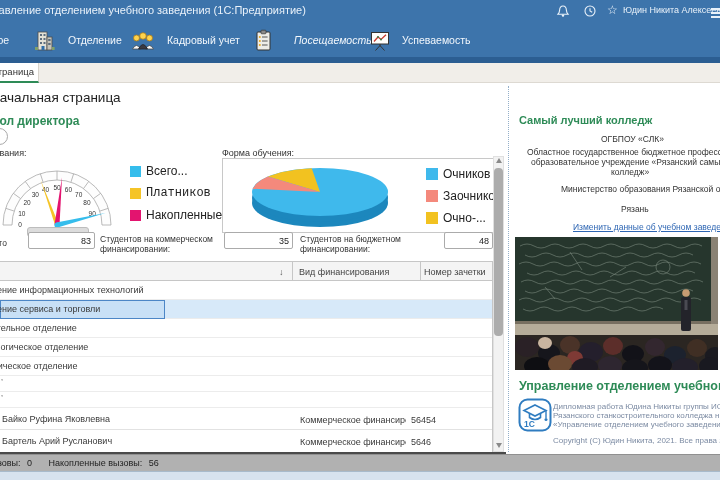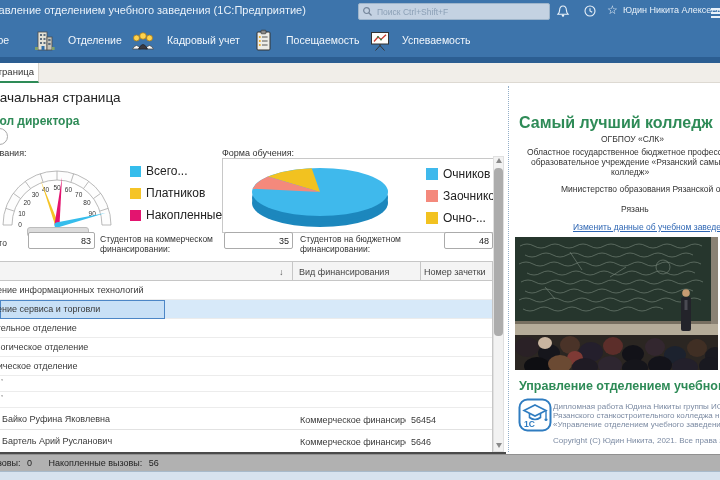--- a/index.html
+++ b/index.html
@@ -73,29 +73,20 @@
              font-size:9px;color:#1E1E1E;padding:3px 0 0 2px;box-sizing:border-box;white-space:nowrap;overflow:hidden;}
   .bottstrip{left:0;top:471px;width:720px;height:9px;background:#D7E2EE;border-top:1px solid #A8BACB;box-sizing:border-box;}
 </style>
 </head>
 <body>
 
 <div class="screen">
 
   <div class="abs titlebar">
     <span class="abs title-text">Управление отделением учебного заведения  (1С:Предприятие)</span>
-    <div class="abs searchbox">
-      <span style="margin:0 2px 0 3px;line-height:0;">
-        <svg width="11" height="11" viewBox="0 0 12 12">
-            <circle cx="5" cy="5" r="3.2" fill="none" stroke="#76879B" stroke-width="1.3"></circle>
-            <line x1="7.6" y1="7.6" x2="10.4" y2="10.4" stroke="#76879B" stroke-width="1.3"></line>
-          </svg>
-      </span>
-      <input type="text" placeholder="Поиск Ctrl+Shift+F" style="">
-    </div>
     <span class="abs" style="left:556px;top:4px;line-height:0;">
       <svg width="14" height="14" viewBox="0 0 14 14">
           <path d="M7,2 C4.8,2 3.7,3.8 3.6,6.2 L3.1,8.6 L1.9,10.2 H12.1 L10.9,8.6 L10.4,6.2 C10.3,3.8 9.2,2 7,2 Z" fill="none" stroke="#EAF2FA" stroke-width="1.1"></path>
           <circle cx="7" cy="11.6" r="1.2" fill="#EAF2FA"></circle>
         </svg>
     </span>
     <span class="abs" style="left:583px;top:4px;line-height:0;">
       <svg width="14" height="14" viewBox="0 0 14 14">
           <circle cx="7" cy="7" r="5" fill="none" stroke="#EAF2FA" stroke-width="1.1"></circle>
           <path d="M7,4.3 V7 L9.2,8.3" fill="none" stroke="#EAF2FA" stroke-width="1.1"></path>
@@ -149,21 +140,21 @@
         <rect x="5" y="3" width="13" height="18" rx="1" fill="#EDEDE8" stroke="#333" stroke-width="1"></rect>
         <rect x="9" y="1.2" width="5" height="3.6" rx="0.8" fill="#8A8A8A" stroke="#333" stroke-width="0.7"></rect>
         <circle cx="7.8" cy="8" r="1" fill="#E7A518"></circle>
         <circle cx="7.8" cy="12" r="1" fill="#E7A518"></circle>
         <circle cx="7.8" cy="16" r="1" fill="#E7A518"></circle>
         <line x1="10" y1="8" x2="15.6" y2="8" stroke="#555" stroke-width="1"></line>
         <line x1="10" y1="12" x2="15.6" y2="12" stroke="#555" stroke-width="1"></line>
         <line x1="10" y1="16" x2="15.6" y2="16" stroke="#555" stroke-width="1"></line>
       </svg>
   </span>
-  <span class="abs navlabel" style="left:286px;">Посещаемость</span>
+  <span class="abs navlabel" style="left:294px;font-style:italic;">Посещаемость</span>
 
   <span class="abs" style="left:368px;top:29px;line-height:0;">
     <svg width="24" height="24" viewBox="0 0 24 24">
         <rect x="3.5" y="3.5" width="17" height="11.5" fill="#FDFDFB" stroke="#333" stroke-width="1"></rect>
         <path d="M6,12.5 L10,8 L13,10.5 L18,5.8" fill="none" stroke="#C93A2E" stroke-width="1.3"></path>
         <circle cx="10" cy="8" r="0.9" fill="#2E7D46"></circle>
         <circle cx="13" cy="10.5" r="0.9" fill="#2E7D46"></circle>
         <line x1="12" y1="15" x2="12" y2="17.5" stroke="#333" stroke-width="1"></line>
         <line x1="12" y1="16.5" x2="7.5" y2="21.5" stroke="#333" stroke-width="1"></line>
         <line x1="12" y1="16.5" x2="16.5" y2="21.5" stroke="#333" stroke-width="1"></line>
@@ -216,21 +207,21 @@
       <polygon points="105.5,55.9 56.4,65.6 57.6,70.4" fill="#35BDEC"></polygon>
       <circle cx="57" cy="68" r="2.6" fill="#35BDEC"></circle>
     </svg>
   </div>
   <div class="abs gauge-base"></div>
 
   <div class="abs legend-item" style="left:130px;top:164px;">
     <span class="legend-sq" style="background:#35BDEC;"></span>
     <span class="legend-txt">Всего...</span>
   </div>
-  <div class="abs legend-item" style="left:130px;top:186px;">
+  <div class="abs legend-item" style="left:130px;top:186px;font-family:Liberation Mono, monospace;">
     <span class="legend-sq" style="background:#F5C427;"></span>
     <span class="legend-txt">Платников</span>
   </div>
   <div class="abs legend-item" style="left:130px;top:208px;">
     <span class="legend-sq" style="background:#E3146F;"></span>
     <span class="legend-txt">Накопленные</span>
   </div>
 
   <div class="abs chart-label" style="left:222px;top:148px;">Форма обучения:</div>
   <div class="abs piebox">
@@ -305,21 +296,21 @@
 
   <div class="abs tbl-right"></div>
   <div class="abs tbl-bottom"></div>
 
   <div class="abs sb-track"></div>
   <div class="abs arr-up"></div>
   <div class="abs sb-thumb"></div>
   <div class="abs arr-dn"></div>
   <div class="abs splitter"></div>
 
-  <div class="abs green-h nowrap" style="left:519px;top:114px;font-size:16px;">Самый лучший колледж</div>
+  <div class="abs green-h nowrap" style="left:519px;top:114px;font-size:11px;">Самый лучший колледж</div>
   <div class="abs rp-txt" style="left:601px;top:134px;">ОГБПОУ «СЛК»</div>
   <div class="abs rp-txt" style="left:527px;top:147px;">Областное государственное бюджетное профессиональное</div>
   <div class="abs rp-txt" style="left:531px;top:157px;">образовательное учреждение «Рязанский самый лучший</div>
   <div class="abs rp-txt" style="left:611px;top:167px;">колледж»</div>
   <div class="abs rp-txt" style="left:561px;top:184px;">Министерство образования Рязанской области</div>
   <div class="abs rp-txt" style="left:621px;top:204px;">Рязань</div>
   <div class="abs rp-link" style="left:573px;top:222px;">Изменить данные об учебном заведении</div>
 
   <div class="abs" style="left:515px;top:237px;line-height:0;">
     <svg width="203" height="133" viewBox="0 0 203 133">

